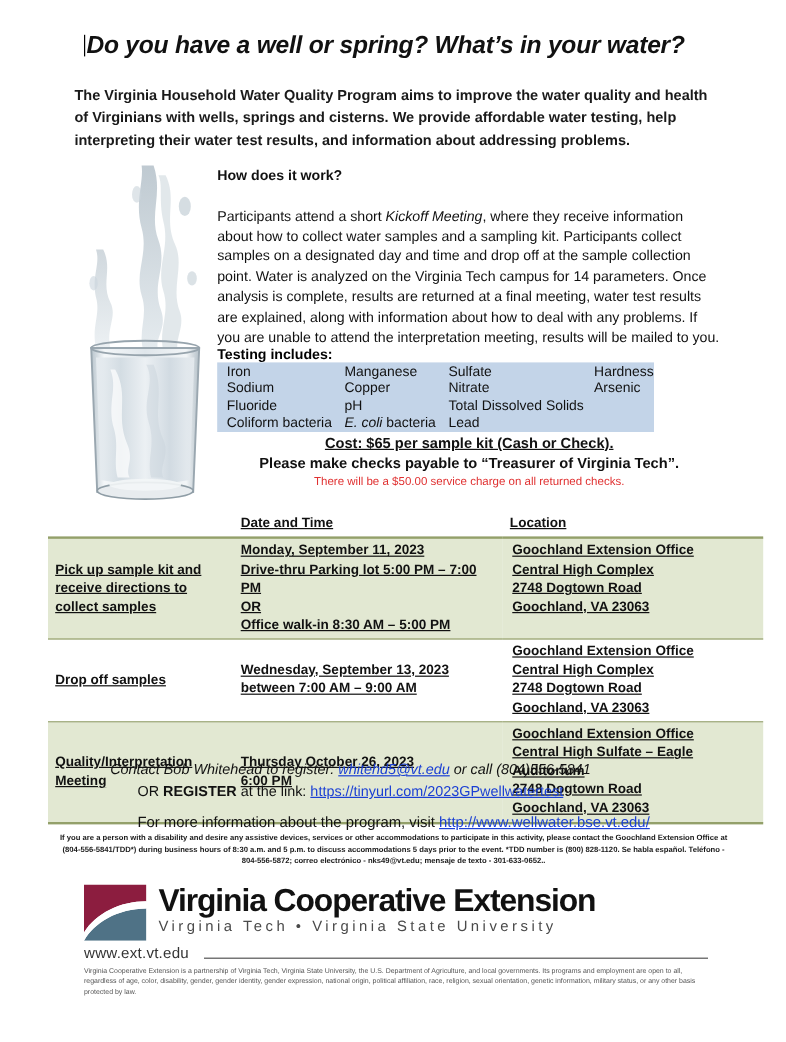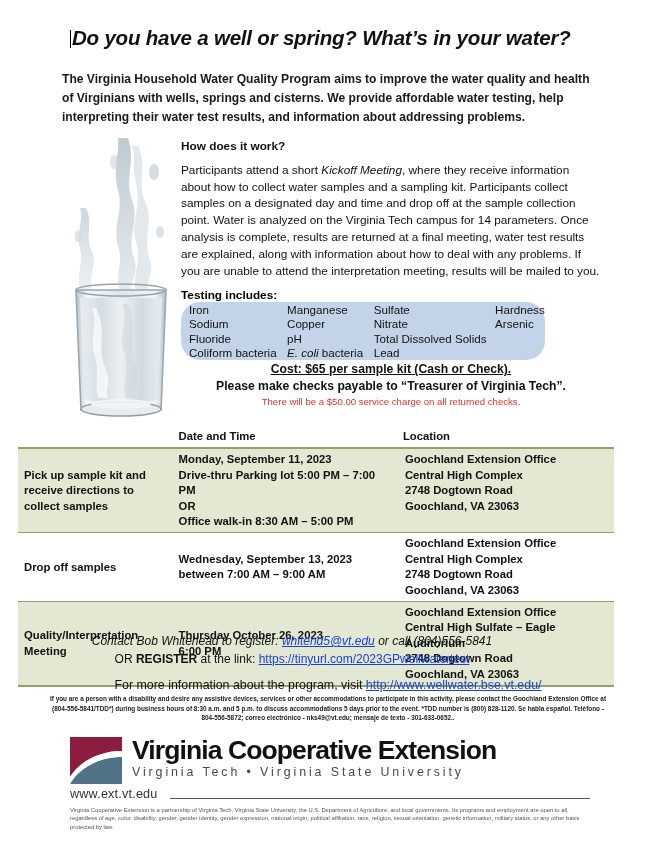--- a/index.html
+++ b/index.html
@@ -73,40 +73,39 @@
     left: 181px;
     top: 138px;
     width: 420px;
     font-size: 11.8px;
     line-height: 16.8px;
     color: #111;
   }
   .howto .head {
     font-weight: bold;
     display: block;
-    margin-bottom: 7px;
+    margin-bottom: 17px;
   }
   .howto em { font-style: italic; }
 
   
   .testing-label {
     position: absolute;
     left: 181px;
     top: 288px;
     font-size: 11.8px;
     font-weight: bold;
   }
   .testing-box {
     position: absolute;
     left: 181px;
     top: 302px;
     width: 364px;
     height: 58px;
     background: #c3d4e8;
-    border-radius: 19px;
   }
   .testing-box table {
     border-collapse: collapse;
     width: 100%;
     font-size: 11.6px;
     color: #111;
   }
   .testing-box td {
     padding: 0 0 0 8px;
     height: 14.5px;
@@ -143,26 +142,27 @@
   .cost .l3 {
     font-size: 9.6px;
     color: #e03131;
     line-height: 14px;
     margin-top: 1px;
   }
 
   
   .sched {
     position: absolute;
-    left: 18px;
+    left: 40px;
     top: 427px;
     width: 596px;
     border-collapse: collapse;
     font-size: 11.3px;
     color: #111;
+    text-decoration: underline;
   }
   .sched td, .sched th {
     vertical-align: top;
     padding: 3px 6px 3px 6px;
     text-align: left;
     font-weight: bold;
     line-height: 15.4px;
   }
   .sched thead th {
     border-bottom: 2px solid #93a06a;

